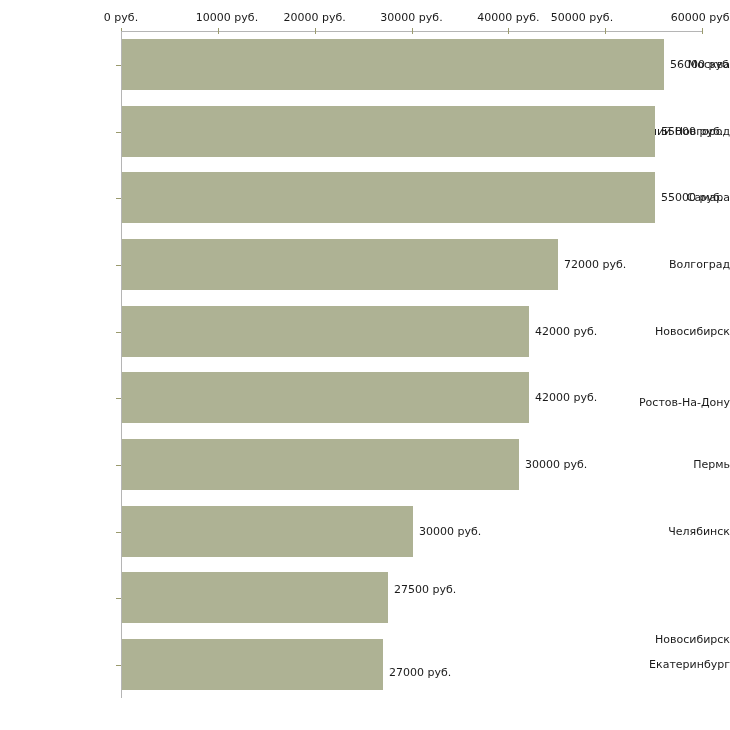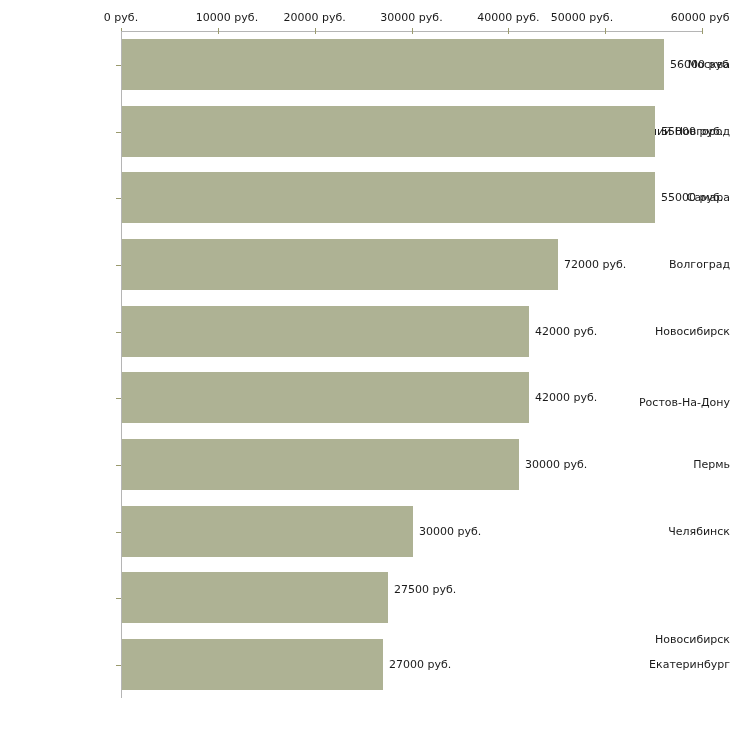--- a/index.html
+++ b/index.html
@@ -183,18 +183,18 @@
       <div class="y-tick-mark" style="top: 532px; background: rgb(154, 154, 110);"></div>
       <div class="bar-row" style="top: 572px; height: 51px;">
         <div class="bar-category-label" style="top: 36px; margin-top: 26px;">Новосибирск</div>
         <div class="bar-rect" style="width: 266px; background: rgb(174, 178, 148);"></div>
         <div class="bar-value-label" style="left: 394px; top: 12px; text-align: center;">27500 руб.</div>
       </div>
       <div class="y-tick-mark" style="top: 598px; background: rgb(154, 154, 110);"></div>
       <div class="bar-row" style="top: 639px; height: 51px;">
         <div class="bar-category-label" style="top: 20px;">Екатеринбург</div>
         <div class="bar-rect" style="width: 261px; background: rgb(174, 178, 148);"></div>
-        <div class="bar-value-label" style="left: 389px; top: 20px; text-align: center;">27000 руб.</div>
+        <div class="bar-value-label" style="left: 389px; top: 28px; text-align: center;">27000 руб.</div>
       </div>
       <div class="y-tick-mark" style="top: 665px; background: rgb(154, 154, 110);"></div>
     </div>
 
 </div>
 
 </body></html>

